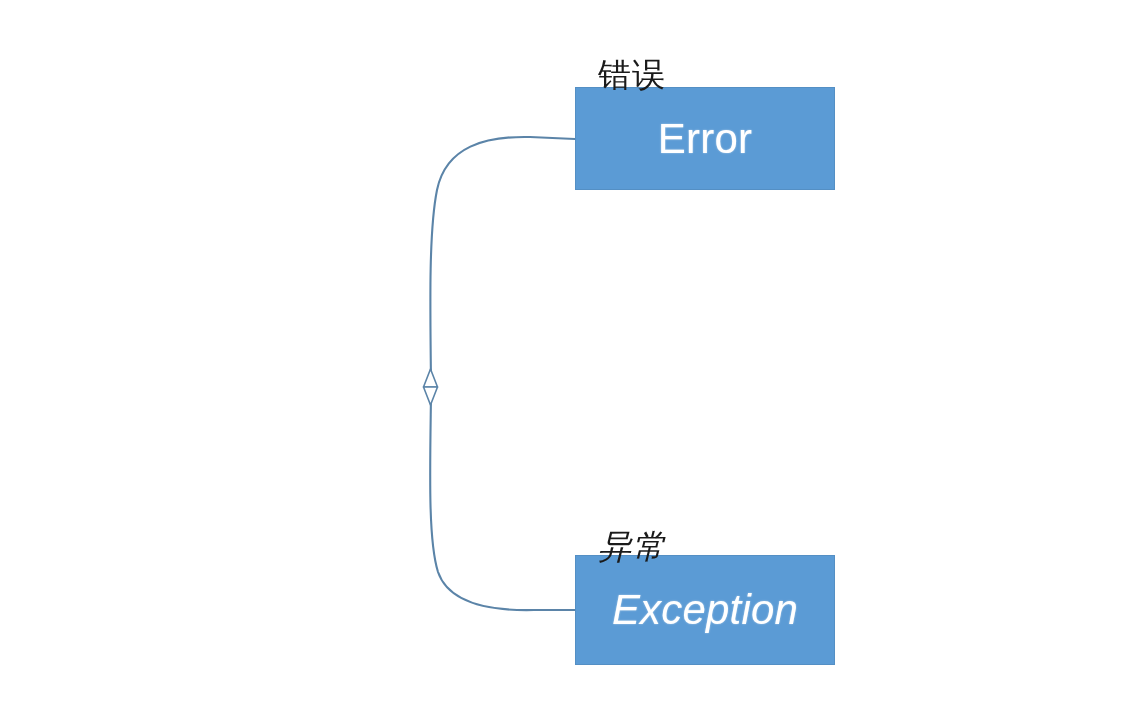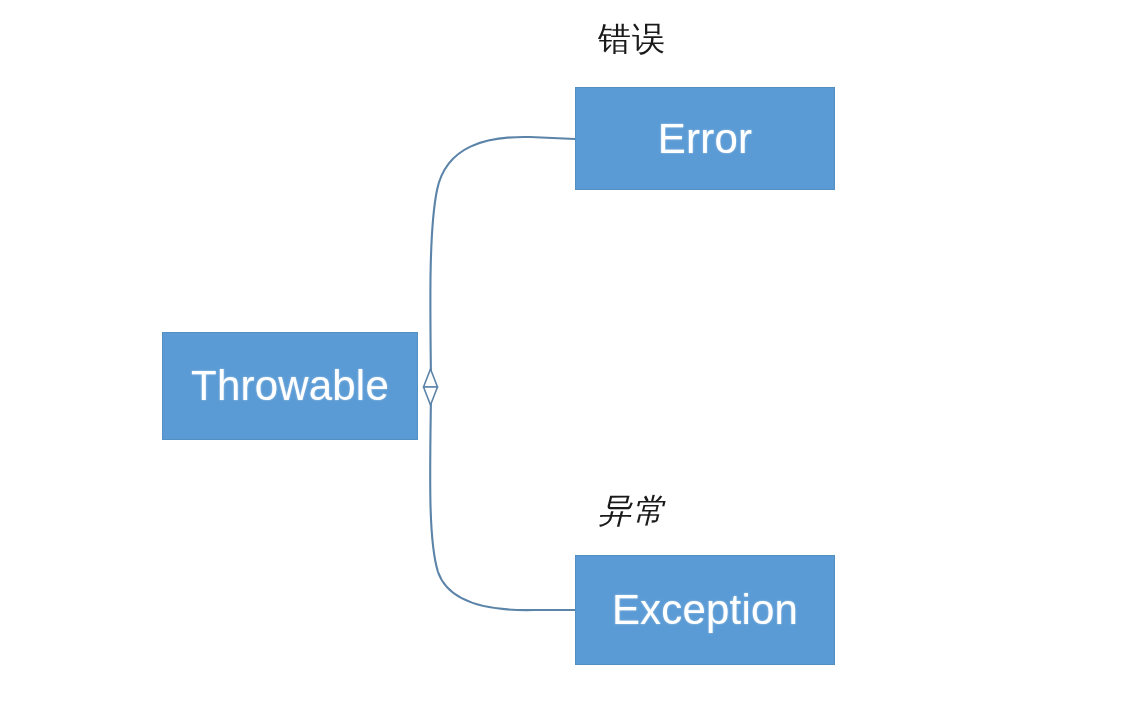--- a/index.html
+++ b/index.html
@@ -57,29 +57,31 @@
     width: 260px;
     height: 103px;
     font-size: 42px;
   }
   #node-exception {
     left: 575px;
     top: 555px;
     width: 260px;
     height: 110px;
     font-size: 42px;
+    font-style: italic;
   }
   .annotation {
     position: absolute;
     color: #1a1a1a;
     font-size: 33px;
     line-height: 1;
     white-space: nowrap;
     letter-spacing: 1px;
     z-index: 2;
+    margin-top: 36px;
   }
   #annotation-error {
     left: 598px;
     top: 22px;
   }
   #annotation-exception {
     left: 598px;
     top: 494px;
     font-style: italic;
   }
@@ -99,23 +101,20 @@
     <path d="M 431 396
              C 430 470, 428 540, 438 572
              C 449 604, 492 611, 534 610
              L 575 610" fill="none" stroke="#5b84a8" stroke-width="2.1" stroke-linecap="round"></path>
 
     <polygon points="430.5,369 437.5,387 423.5,387" fill="#ffffff" stroke="#5b84a8" stroke-width="1.6" stroke-linejoin="round"></polygon>
 
     <polygon points="430.5,405 437.5,387 423.5,387" fill="#ffffff" stroke="#5b84a8" stroke-width="1.6" stroke-linejoin="round"></polygon>
   </svg>
 
-  <div class="node" id="node-throwable">
-    <span class="node-label">Throwable</span>
-  </div>
 
   <div class="node" id="node-error">
     <span class="node-label">Error</span>
   </div>
 
   <div class="node" id="node-exception">
     <span class="node-label">Exception</span>
   </div>
 
   <div class="annotation" id="annotation-error">错误</div>

